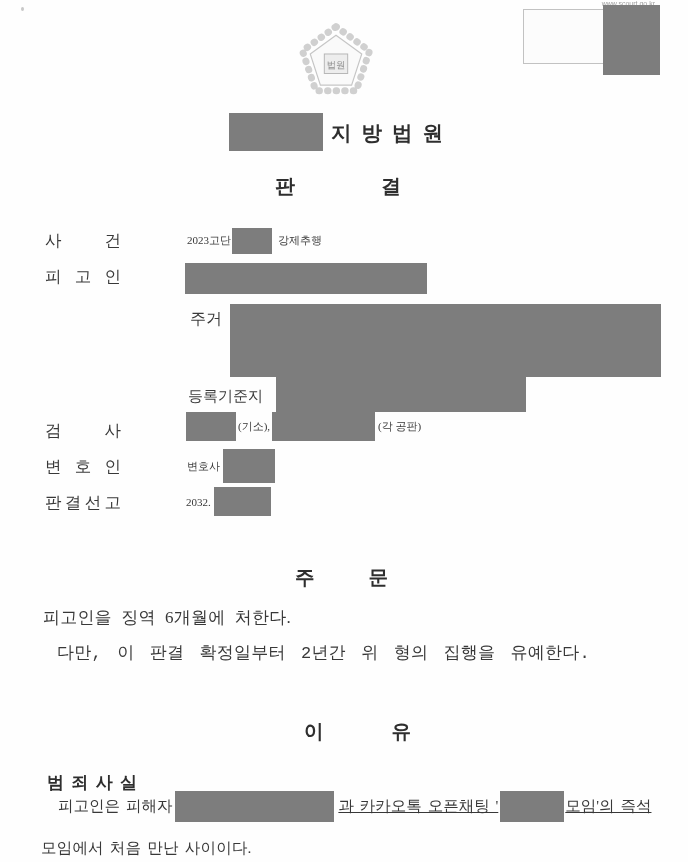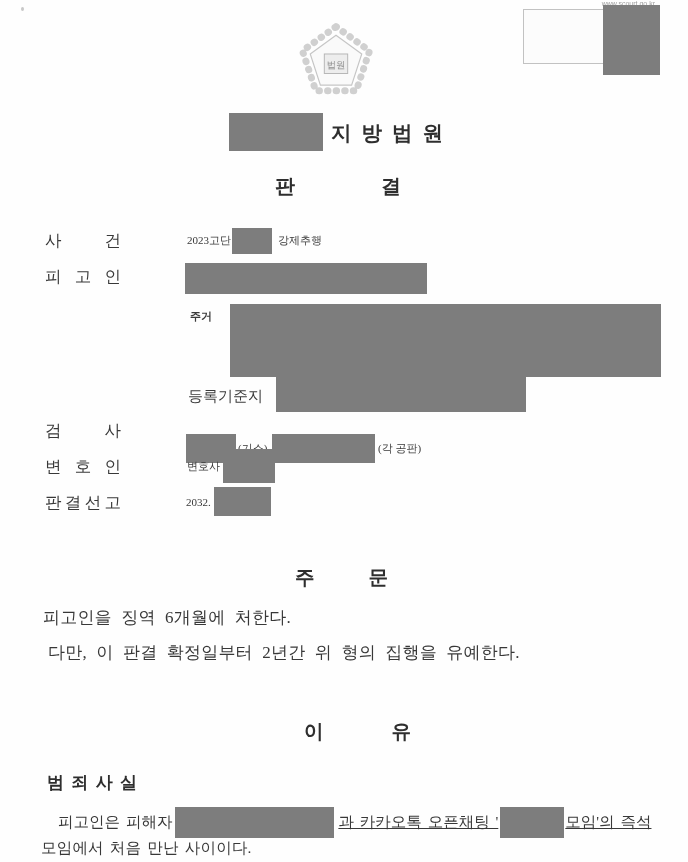--- a/index.html
+++ b/index.html
@@ -105,31 +105,31 @@
     <span style="margin-left:6px;">강제추행</span>
   </div>
 
   <div class="row-label spread" style="top:266px;">
       <span>피</span>
       <span>고</span>
       <span>인</span>
     </div>
   <div class="redact" style="left:185px; top:263px; width:242px; height:31px;"></div>
 
-  <div class="abs" style="left:190px; top:310px; font-size:11px;font-weight:bold;">주거</div>
+  <div class="abs" style="left:190px; top:310px; font-size:16px;">주거</div>
   <div class="redact" style="left:230px; top:304px; width:431px; height:73px;"></div>
 
   <div class="abs" style="left:188px; top:388px; font-size:15px;">등록기준지</div>
   <div class="redact" style="left:276px; top:377px; width:250px; height:35px;"></div>
 
   <div class="row-label spread" style="top:420px;">
       <span>검</span>
       <span>사</span>
     </div>
-  <div class="value-row" style="left:186px; top:434px; height:29px;">
+  <div class="value-row" style="left:186px; top:412px; height:29px;">
     <span class="redact-inline" style="width:50px; height:29px;"></span>
     <span style="margin-left:2px;">(기소),</span>
     <span class="redact-inline" style="width:103px; height:29px; margin-left:2px;"></span>
     <span style="margin-left:3px;">(각 공판)</span>
   </div>
 
   <div class="row-label spread" style="top:456px;">
       <span>변</span>
       <span>호</span>
       <span>인</span>
@@ -148,34 +148,34 @@
   <div class="value-row" style="left:186px; top:487px; height:29px;">
     <span>2032.</span>
     <span class="redact-inline" style="width:57px; height:29px; margin-left:3px;"></span>
   </div>
 
   <div class="abs spread heading" style="left:295px; top:567px; width:93px; font-size:19.5px;">
       <span>주</span>
       <span>문</span>
     </div>
   <div class="body-line" style="left:43px; top:606px;">피고인을 징역 6개월에 처한다.</div>
-  <div class="body-line" style="left:48px; top:641px;">다만, 이 판결 확정일부터 2년간 위 형의 집행을 유예한다.</div>
+  <div class="body-line" style="left:57px; top:641px;font-family:Liberation Mono, monospace;">다만, 이 판결 확정일부터 2년간 위 형의 집행을 유예한다.</div>
 
   <div class="abs spread heading" style="left:304px; top:721px; width:107px; font-size:19.5px;">
       <span>이</span>
       <span>유</span>
     </div>
   <div class="abs spread heading" style="left:47px; top:773px; width:90px; font-size:17px;">
       <span>범</span>
       <span>죄</span>
       <span>사</span>
       <span>실</span>
     </div>
 
-  <div class="fact-line" style="left:58px; top:790px; height:32px;margin-top:16px;">
+  <div class="fact-line" style="left:58px; top:790px; height:32px;">
     <span>피고인은 피해자</span>
     <span class="redact-inline" style="width:159px; height:31px; margin-left:3px;"></span>
     <span style="margin-left:4px;text-decoration:underline;">과 카카오톡 오픈채팅 '</span>
     <span class="redact-inline" style="width:64px; height:31px; margin-left:2px;"></span>
     <span style="margin-left:1px;text-decoration:underline;">모임'의 즉석</span>
   </div>
   <div class="body-line" style="left:41px; top:838px; font-size:15.5px; word-spacing:2px;">모임에서 처음 만난 사이이다.</div>
 
 </div>
 

